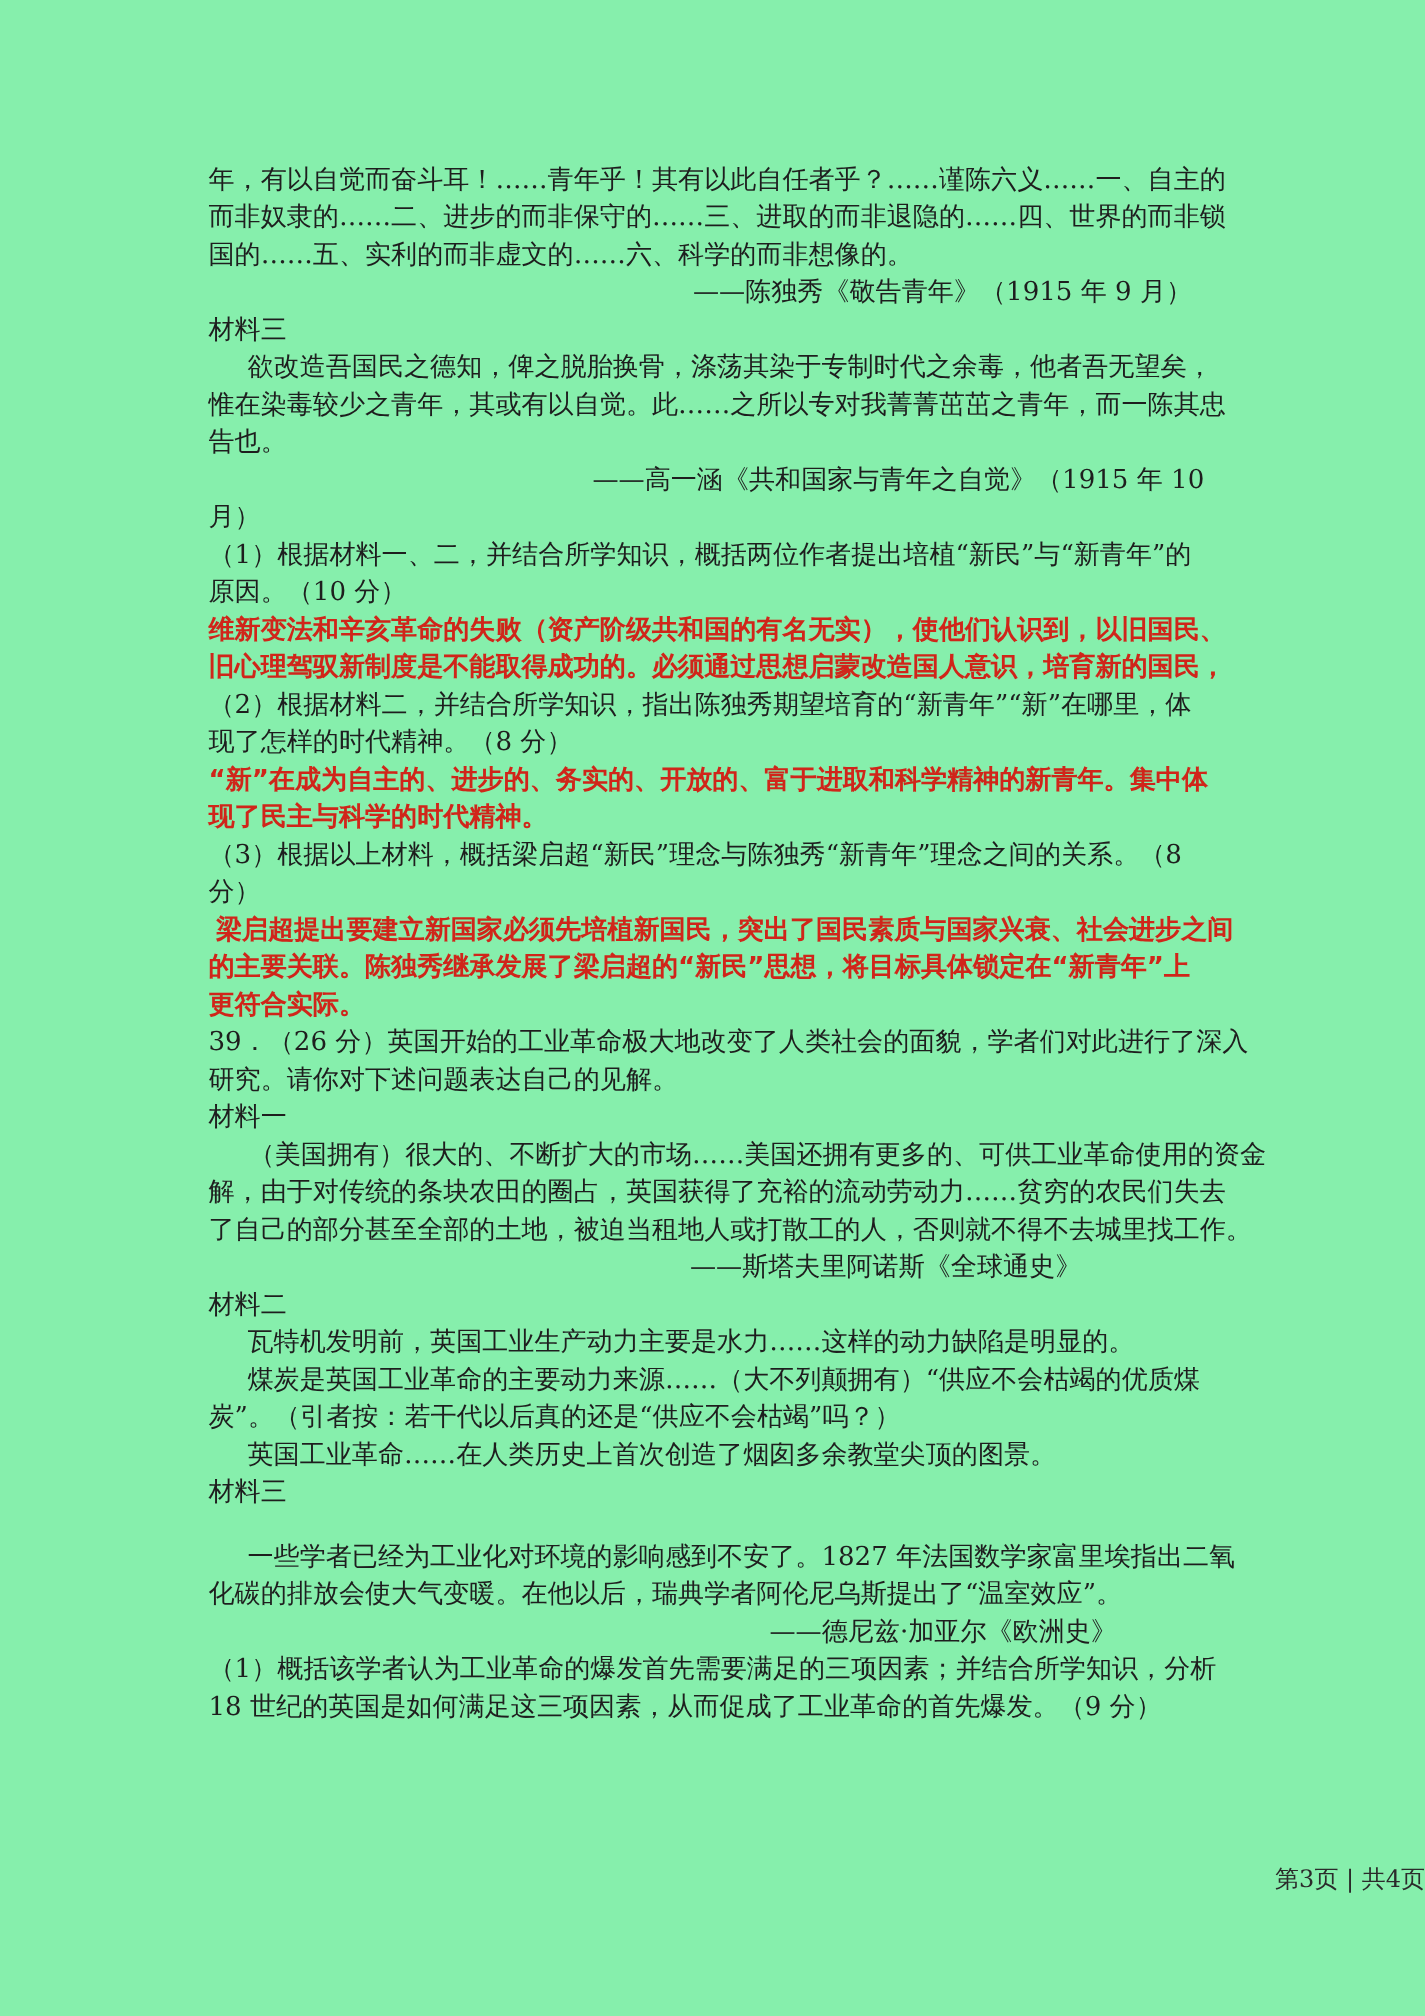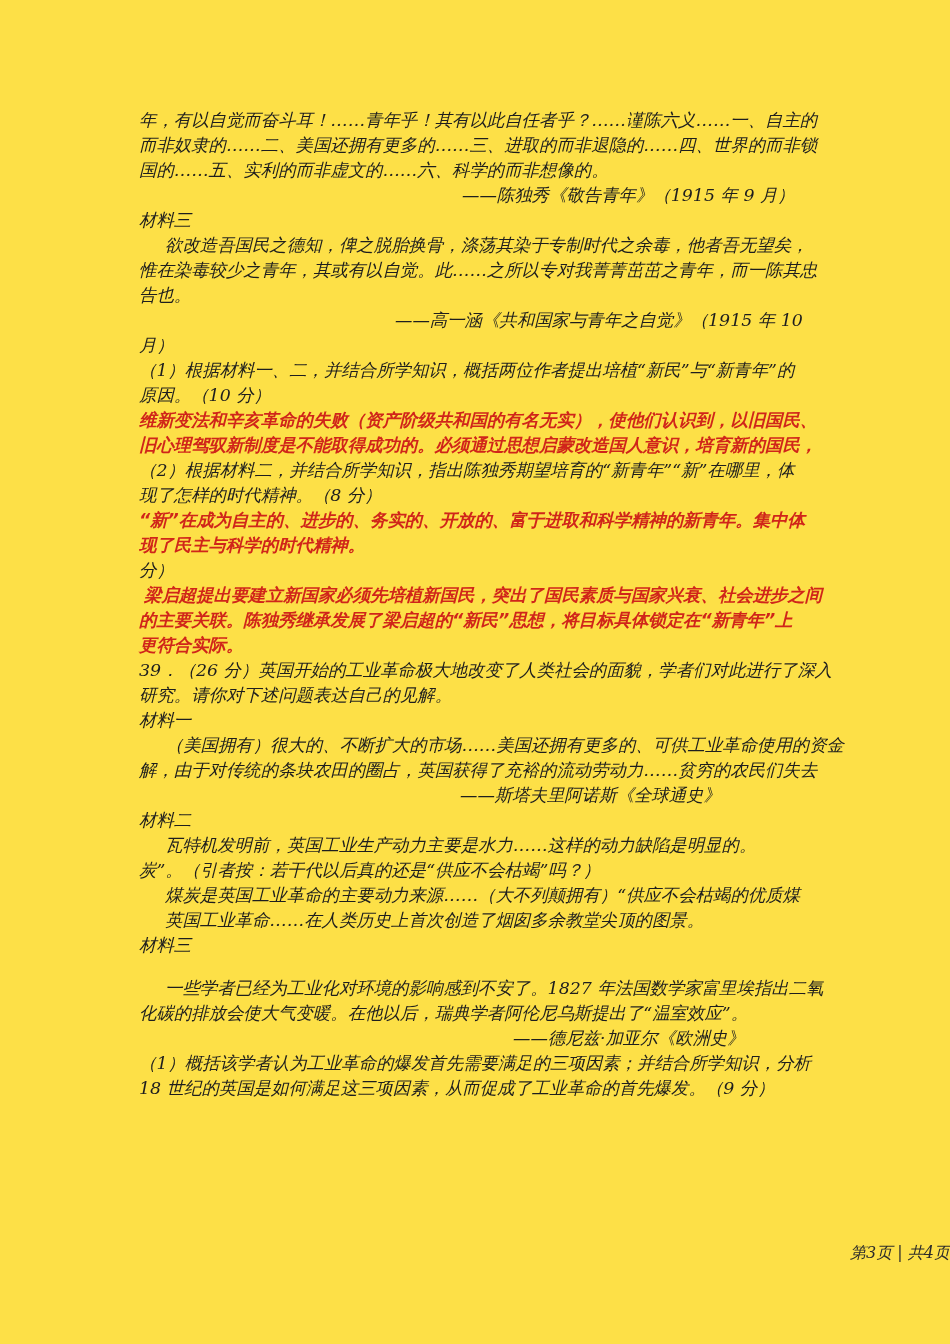--- a/index.html
+++ b/index.html
@@ -12,23 +12,22 @@
     background: #ffffff;
     position: relative;
     overflow: hidden;
     font-family: "DejaVu Serif", serif;
   }
   .page {
     position: absolute;
     left: 0; top: 0;
     width: 950px;
     height: 1344px;
-    background: #fde047;
+    background: #86efac;
     color: var(--text-black, #1e1e1e);
-    font-style: italic;
   }
   .content {
     position: absolute;
     left: 139px;
     top: 108px;
     width: 705px;
   }
   .line {
     height: 25px;
     line-height: 25px;
@@ -50,51 +49,53 @@
     font-size: 16px;
     color: #2b2b2b;
   }
 </style>
 </head>
 <body style="background: rgb(255, 255, 255);">
 
 <div class="page">
   <div class="content" id="content">
       <div class="line">年，有以自觉而奋斗耳！……青年乎！其有以此自任者乎？……谨陈六义……一、自主的</div>
-      <div class="line">而非奴隶的……二、美国还拥有更多的……三、进取的而非退隐的……四、世界的而非锁</div>
+      <div class="line">而非奴隶的……二、进步的而非保守的……三、进取的而非退隐的……四、世界的而非锁</div>
       <div class="line">国的……五、实利的而非虚文的……六、科学的而非想像的。</div>
       <div class="line" style="padding-left: 323px;">——陈独秀《敬告青年》（1915 年 9 月）</div>
       <div class="line">材料三</div>
       <div class="line" style="padding-left: 26px;">欲改造吾国民之德知，俾之脱胎换骨，涤荡其染于专制时代之余毒，他者吾无望矣，</div>
       <div class="line">惟在染毒较少之青年，其或有以自觉。此……之所以专对我菁菁茁茁之青年，而一陈其忠</div>
       <div class="line">告也。</div>
       <div class="line" style="padding-left: 256px;">——高一涵《共和国家与青年之自觉》（1915 年 10</div>
       <div class="line">月）</div>
       <div class="line">（1）根据材料一、二，并结合所学知识，概括两位作者提出培植“新民”与“新青年”的</div>
       <div class="line">原因。（10 分）</div>
       <div class="line answer">维新变法和辛亥革命的失败（资产阶级共和国的有名无实），使他们认识到，以旧国民、</div>
       <div class="line answer">旧心理驾驭新制度是不能取得成功的。必须通过思想启蒙改造国人意识，培育新的国民，</div>
       <div class="line">（2）根据材料二，并结合所学知识，指出陈独秀期望培育的“新青年”“新”在哪里，体</div>
       <div class="line">现了怎样的时代精神。（8 分）</div>
       <div class="line answer">“新”在成为自主的、进步的、务实的、开放的、富于进取和科学精神的新青年。集中体</div>
       <div class="line answer">现了民主与科学的时代精神。</div>
+      <div class="line">（3）根据以上材料，概括梁启超“新民”理念与陈独秀“新青年”理念之间的关系。（8</div>
       <div class="line">分）</div>
       <div class="line answer" style="padding-left: 5px;">梁启超提出要建立新国家必须先培植新国民，突出了国民素质与国家兴衰、社会进步之间</div>
       <div class="line answer">的主要关联。陈独秀继承发展了梁启超的“新民”思想，将目标具体锁定在“新青年”上</div>
       <div class="line answer">更符合实际。</div>
       <div class="line">39．（26 分）英国开始的工业革命极大地改变了人类社会的面貌，学者们对此进行了深入</div>
       <div class="line">研究。请你对下述问题表达自己的见解。</div>
       <div class="line">材料一</div>
       <div class="line" style="padding-left: 5px; text-align: right;">（美国拥有）很大的、不断扩大的市场……美国还拥有更多的、可供工业革命使用的资金</div>
       <div class="line">解，由于对传统的条块农田的圈占，英国获得了充裕的流动劳动力……贫穷的农民们失去</div>
+      <div class="line">了自己的部分甚至全部的土地，被迫当租地人或打散工的人，否则就不得不去城里找工作。</div>
       <div class="line" style="padding-left: 321px;">——斯塔夫里阿诺斯《全球通史》</div>
       <div class="line">材料二</div>
       <div class="line" style="padding-left: 26px;">瓦特机发明前，英国工业生产动力主要是水力……这样的动力缺陷是明显的。</div>
+      <div class="line" style="padding-left: 26px;">煤炭是英国工业革命的主要动力来源……（大不列颠拥有）“供应不会枯竭的优质煤</div>
       <div class="line">炭”。（引者按：若干代以后真的还是“供应不会枯竭”吗？）</div>
-      <div class="line" style="padding-left: 26px;">煤炭是英国工业革命的主要动力来源……（大不列颠拥有）“供应不会枯竭的优质煤</div>
       <div class="line" style="padding-left: 26px;">英国工业革命……在人类历史上首次创造了烟囱多余教堂尖顶的图景。</div>
       <div class="line">材料三</div>
       <div class="line" style="padding-left: 26px; margin-top: 18px;">一些学者已经为工业化对环境的影响感到不安了。1827 年法国数学家富里埃指出二氧</div>
       <div class="line">化碳的排放会使大气变暖。在他以后，瑞典学者阿伦尼乌斯提出了“温室效应”。</div>
       <div class="line" style="padding-left: 374px;">——德尼兹·加亚尔《欧洲史》</div>
       <div class="line">（1）概括该学者认为工业革命的爆发首先需要满足的三项因素；并结合所学知识，分析</div>
       <div class="line">18 世纪的英国是如何满足这三项因素，从而促成了工业革命的首先爆发。（9 分）</div>
     </div>
   <div class="footer">
     <span>第3页 | 共4页</span>

